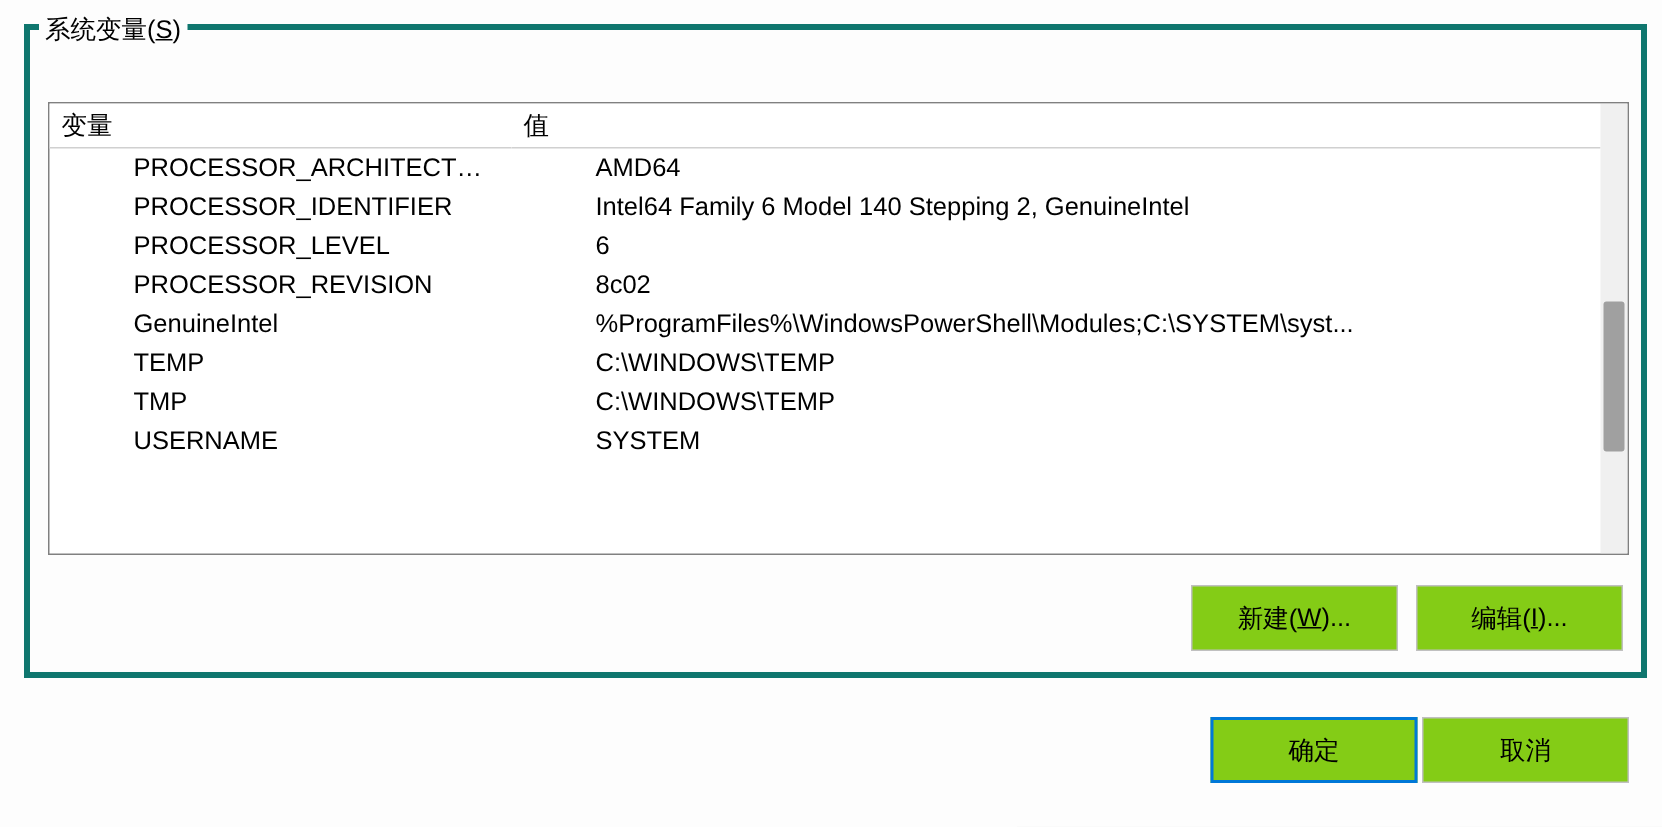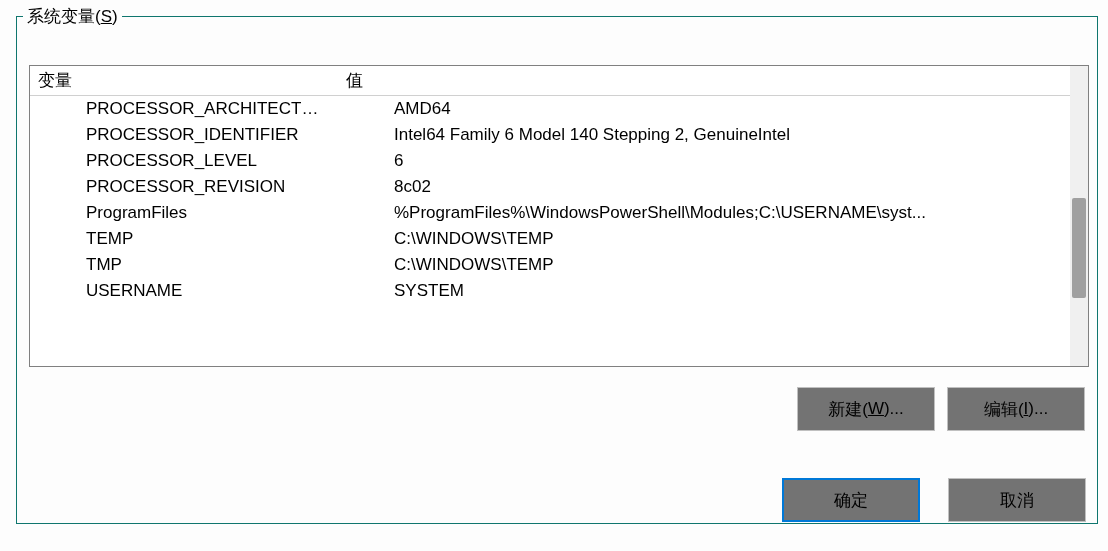--- a/index.html
+++ b/index.html
@@ -19,22 +19,22 @@
       background: #fdfdfd;
       width: 100%;
       height: 100%;
       position: relative;
     }
     .groupbox {
       position: absolute;
       left: 16px;
       top: 16px;
       right: 10px;
-      height: 508px;
-      border: 1px solid #0f766e;
+      height: 436px;
+      border: 4px solid #0f766e;
       background: #fdfdfd;
     }
     .groupbox-label {
       position: absolute;
       top: -12px;
       left: 6px;
       background: #fdfdfd;
       padding: 0 4px;
       font-size: 17px;
       color: #000;
@@ -107,26 +107,26 @@
       display: flex;
       justify-content: flex-end;
       gap: 12px;
     }
     .button-row-2 {
       position: absolute;
       right: 22px;
       top: 478px;
       display: flex;
       justify-content: flex-end;
-      gap: 28px;
+      gap: 3px;
     }
     .btn {
       min-width: 138px;
       height: 44px;
-      background: #737373;
+      background: #84cc16;
       border: 1px solid #c0c0c0;
       font-family: inherit;
       font-size: 17px;
       color: #000;
       cursor: pointer;
       display: flex;
       align-items: center;
       justify-content: center;
       padding: 0 14px;
     }
@@ -174,22 +174,22 @@
           </div>
           <div class="tr">
             <div class="td">PROCESSOR_LEVEL</div>
             <div class="td">6</div>
           </div>
           <div class="tr">
             <div class="td">PROCESSOR_REVISION</div>
             <div class="td">8c02</div>
           </div>
           <div class="tr">
-            <div class="td">ProgramFiles</div>
-            <div class="td">%ProgramFiles%\WindowsPowerShell\Modules;C:\USERNAME\syst...</div>
+            <div class="td">GenuineIntel</div>
+            <div class="td">%ProgramFiles%\WindowsPowerShell\Modules;C:\SYSTEM\syst...</div>
           </div>
           <div class="tr">
             <div class="td">TEMP</div>
             <div class="td">C:\WINDOWS\TEMP</div>
           </div>
           <div class="tr">
             <div class="td">TMP</div>
             <div class="td">C:\WINDOWS\TEMP</div>
           </div>
           <div class="tr">

